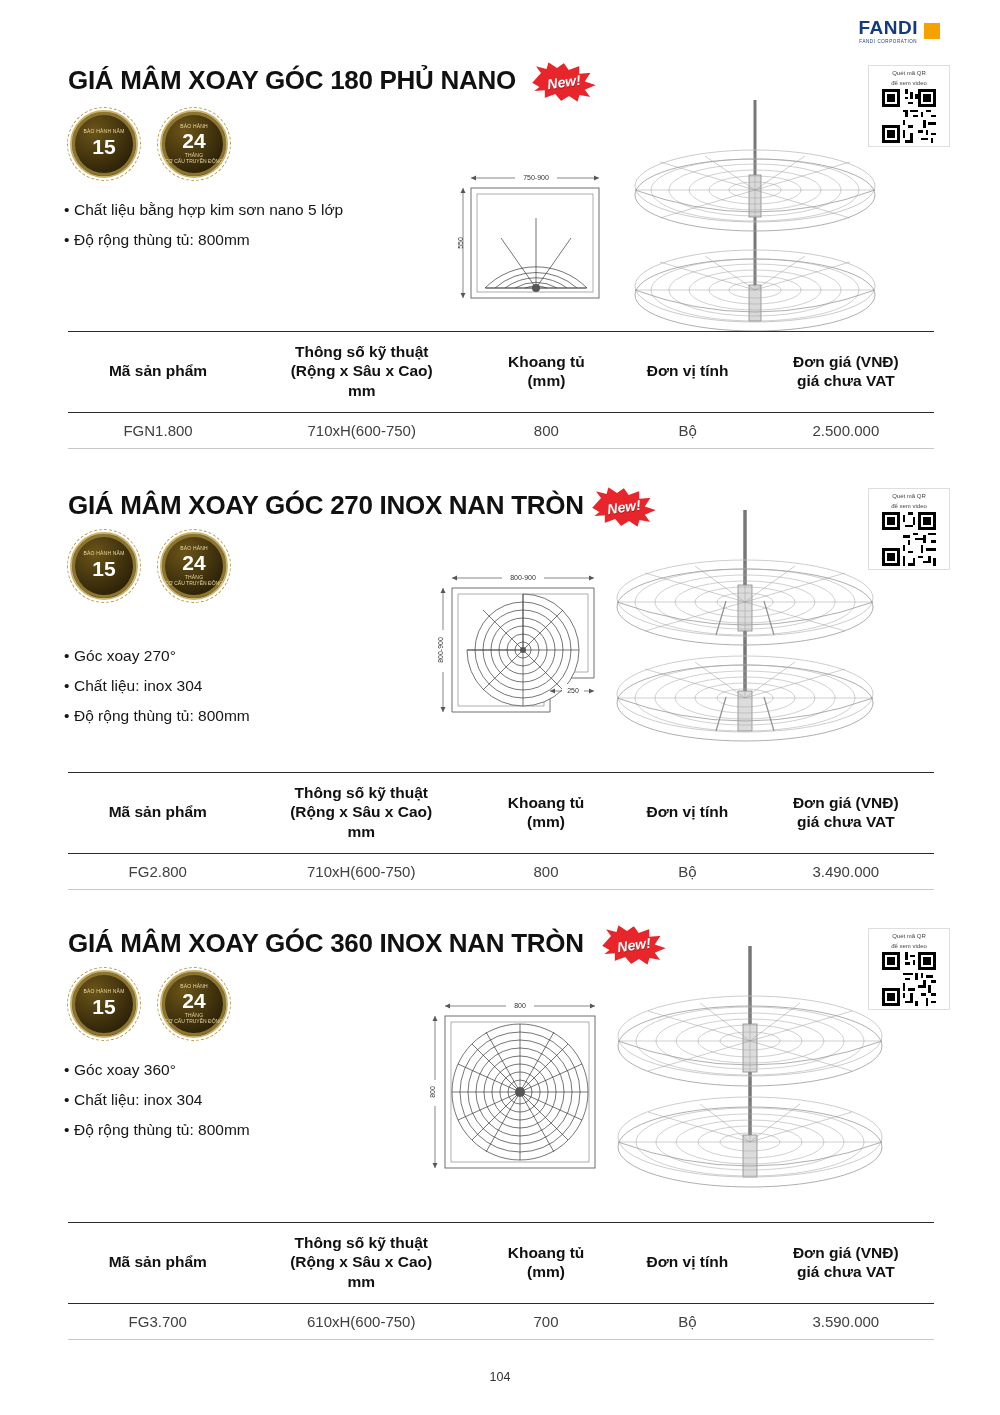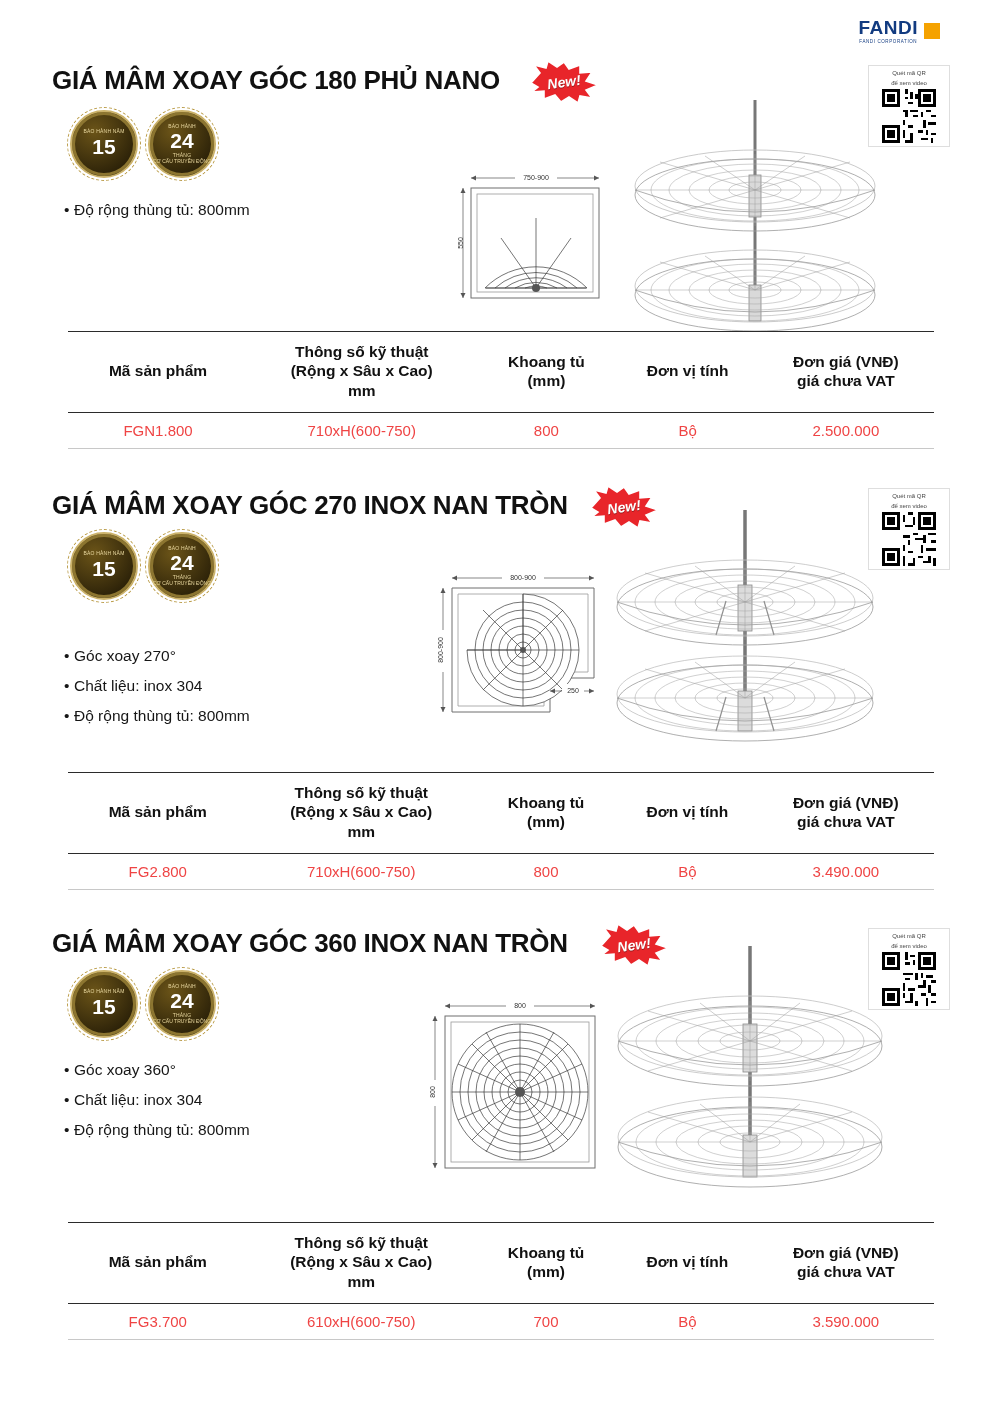--- a/index.html
+++ b/index.html
@@ -58,21 +58,21 @@
     position: absolute;
     left: 0;
     width: 1000px;
   }
   .sec1 { top: 55px; }
   .sec2 { top: 480px; }
   .sec3 { top: 918px; }
 
   .title {
     position: absolute;
-    left: 52px;
+    left: 68px;
     top: 10px;
     font-size: 26px;
     font-weight: bold;
     letter-spacing: -0.3px;
     color: #111;
     white-space: nowrap;
   }
 
   
   .new-burst {
@@ -96,21 +96,21 @@
     color: #ffffff;
     transform: rotate(-8deg);
     text-shadow: 0 1px 0 rgba(0,0,0,.35);
   }
 
   
   .badges {
     position: absolute;
     left: 70px;
     display: flex;
-    gap: 10px;
+    gap: 22px;
     align-items: center;
   }
   .badge {
     width: 68px;
     height: 68px;
     position: relative;
   }
   .badge-circle {
     position: absolute;
     inset: 0;
@@ -220,21 +220,21 @@
     padding: 10px 4px 12px;
     line-height: 1.25;
     border-top: 1.6px solid #2b2b2b;
     border-bottom: 1.2px solid #2b2b2b;
     color: #111;
   }
   table.spec tbody td {
     padding: 9px 4px;
     border-bottom: 1px solid #c8c8c8;
     font-size: 15px;
-    color: #ef4444;
+    color: #404040;
   }
   .col1 { width: 180px; }
   .col2 { width: 230px; }
   .col3 { width: 140px; }
   .col4 { width: 140px; }
   .col5 { width: 176px; }
 
   .pagenum {
     position: absolute;
     left: 0;
@@ -282,20 +282,21 @@
         <div class="badge-circle">
           <div class="badge-top">BẢO HÀNH</div>
           <div class="badge-num">24</div>
           <div class="badge-top">THÁNG</div>
           <div class="badge-bot">CƠ CẤU TRUYỀN ĐỘNG</div>
         </div>
       </div>
     </div>
 
     <div class="bullets" style="top:140px;">
+      <div><span class="dot">•</span><span>Chất liệu bằng hợp kim sơn nano 5 lớp</span></div>
       <div><span class="dot">•</span><span>Độ rộng thùng tủ: 800mm</span></div>
     </div>
 
     <div class="drawing" style="left:455px; top:105px; width:160px; height:165px;">
       <svg width="160" height="165" viewBox="0 0 160 165">
         <rect x="16" y="28" width="128" height="110" fill="#ffffff" stroke="#6f6f6f" stroke-width="1"></rect>
         <rect x="22" y="34" width="116" height="98" fill="#ffffff" stroke="#9a9a9a" stroke-width="0.8"></rect>
         <g stroke="#3a3a3a" stroke-width="0.7" fill="none">
           <path d="M30 128 A 72 72 0 0 1 132 128 Z" fill="#ffffff"></path>
           <path d="M40 128 A 62 62 0 0 1 122 128"></path>
@@ -862,13 +863,14 @@
           <td>FG3.700</td>
           <td>610xH(600-750)</td>
           <td>700</td>
           <td>Bộ</td>
           <td>3.590.000</td>
         </tr>
       </tbody>
     </table>
   </div>
 
+  <div class="pagenum">104</div>
 </div>
 
 </body></html>

